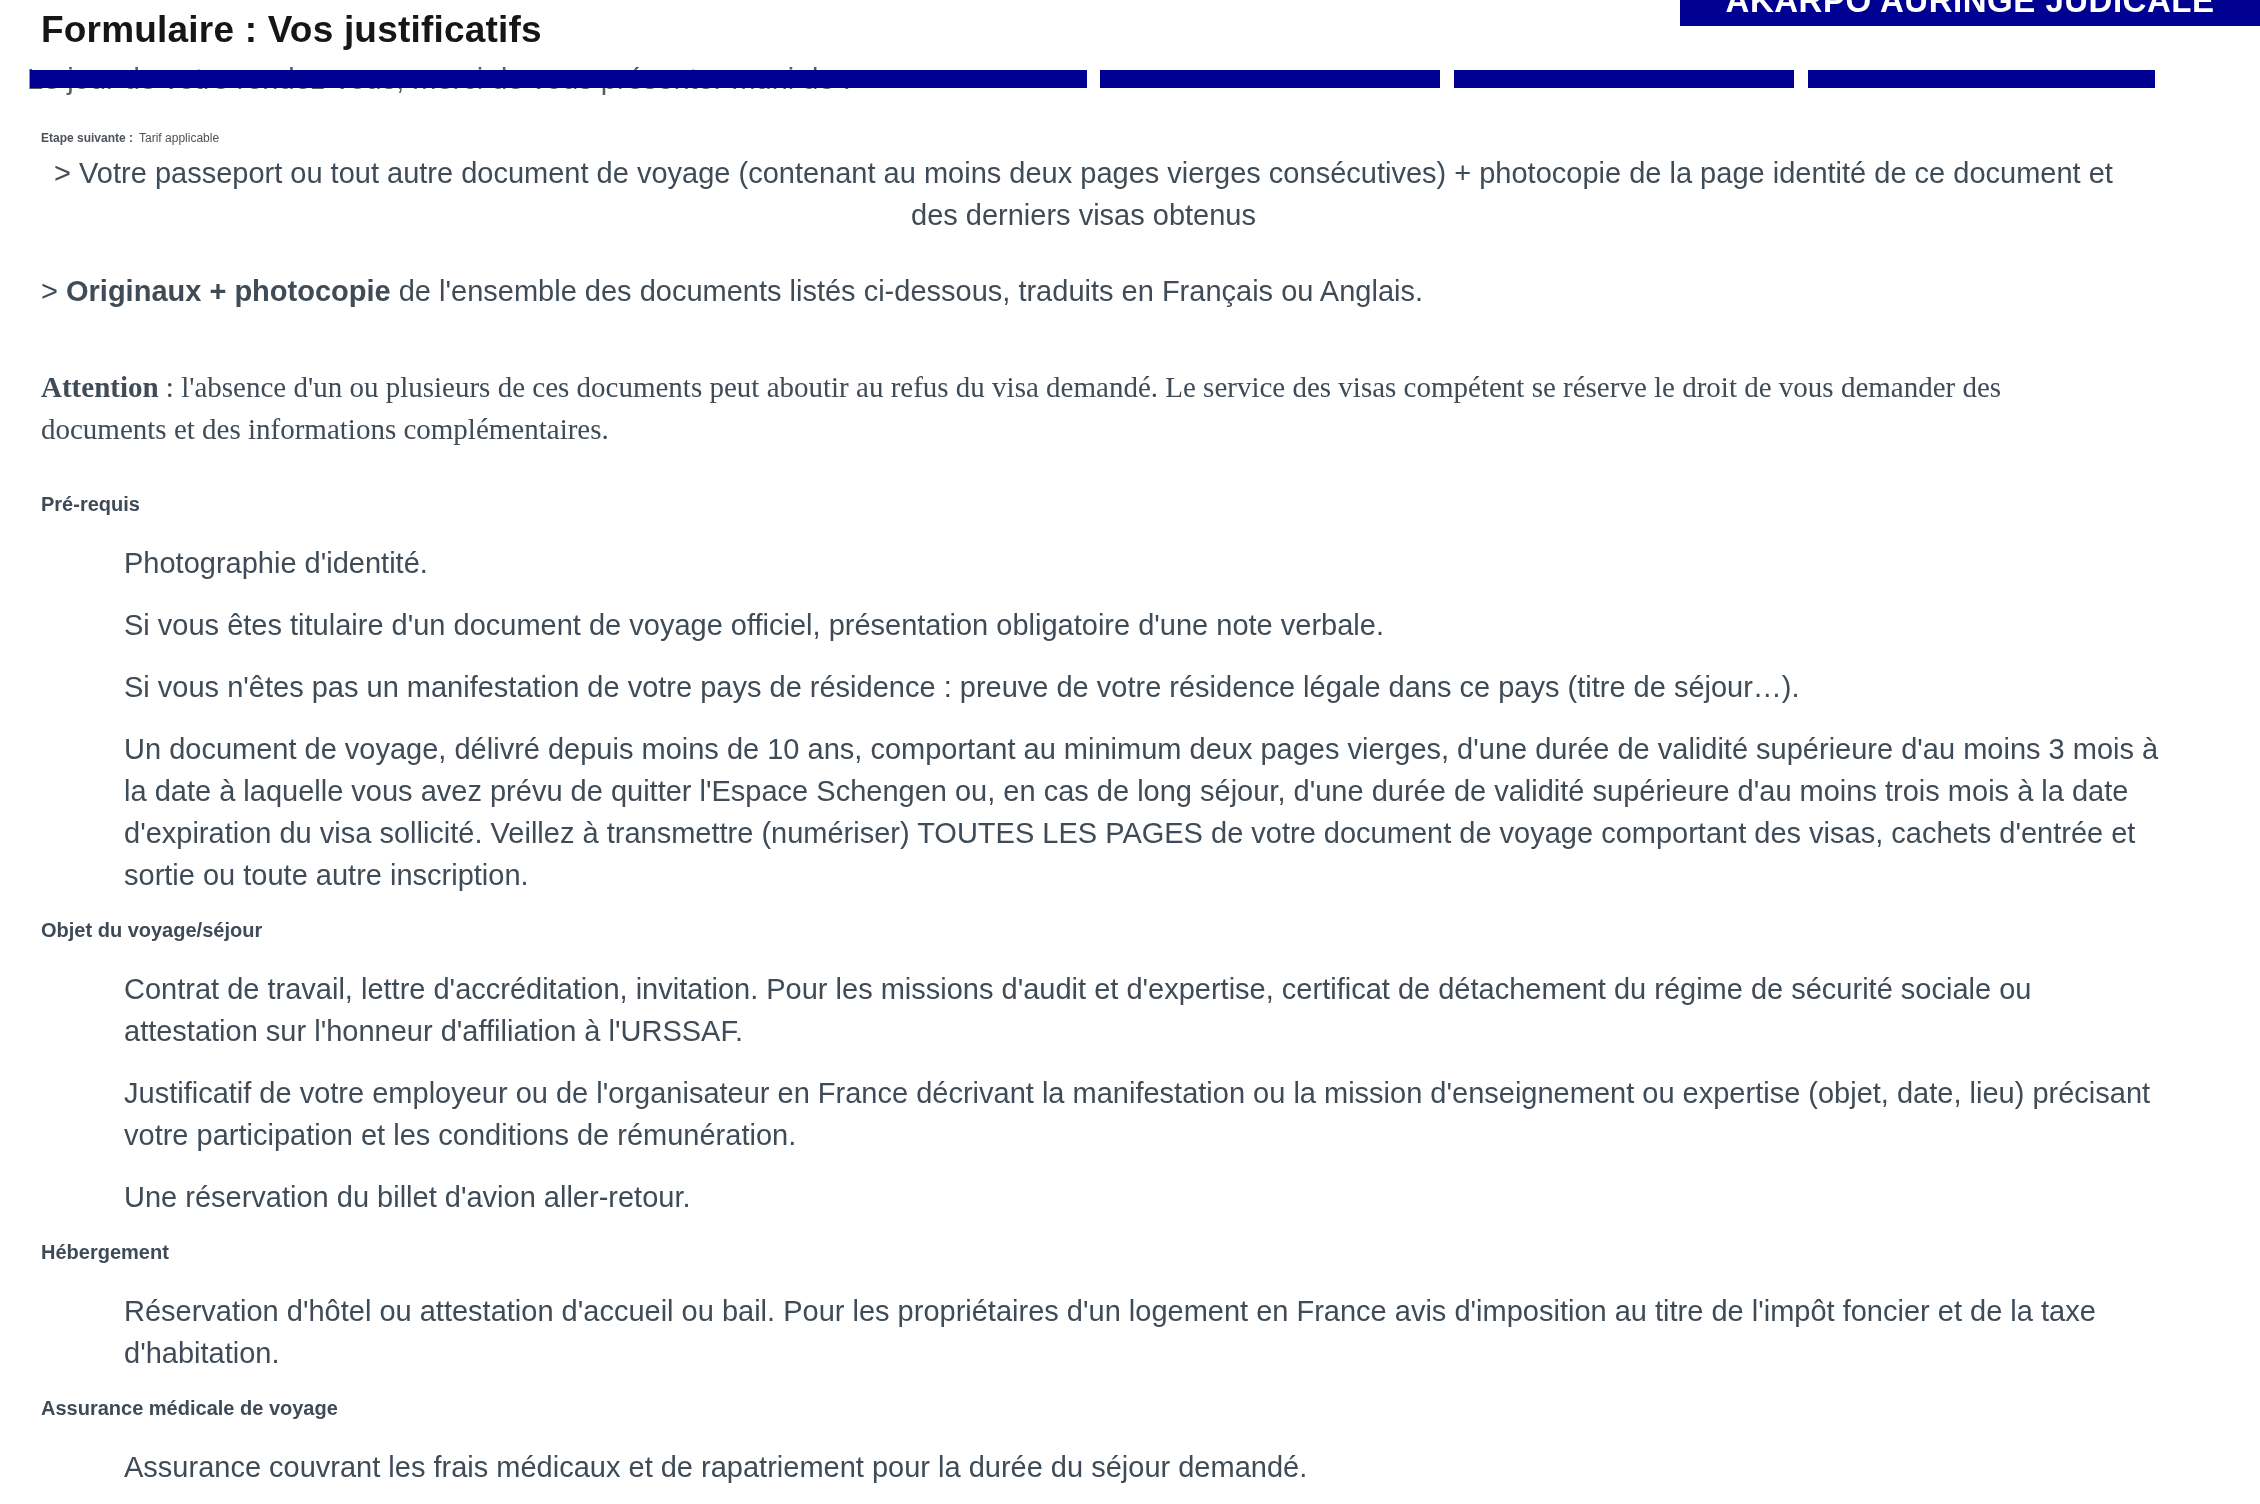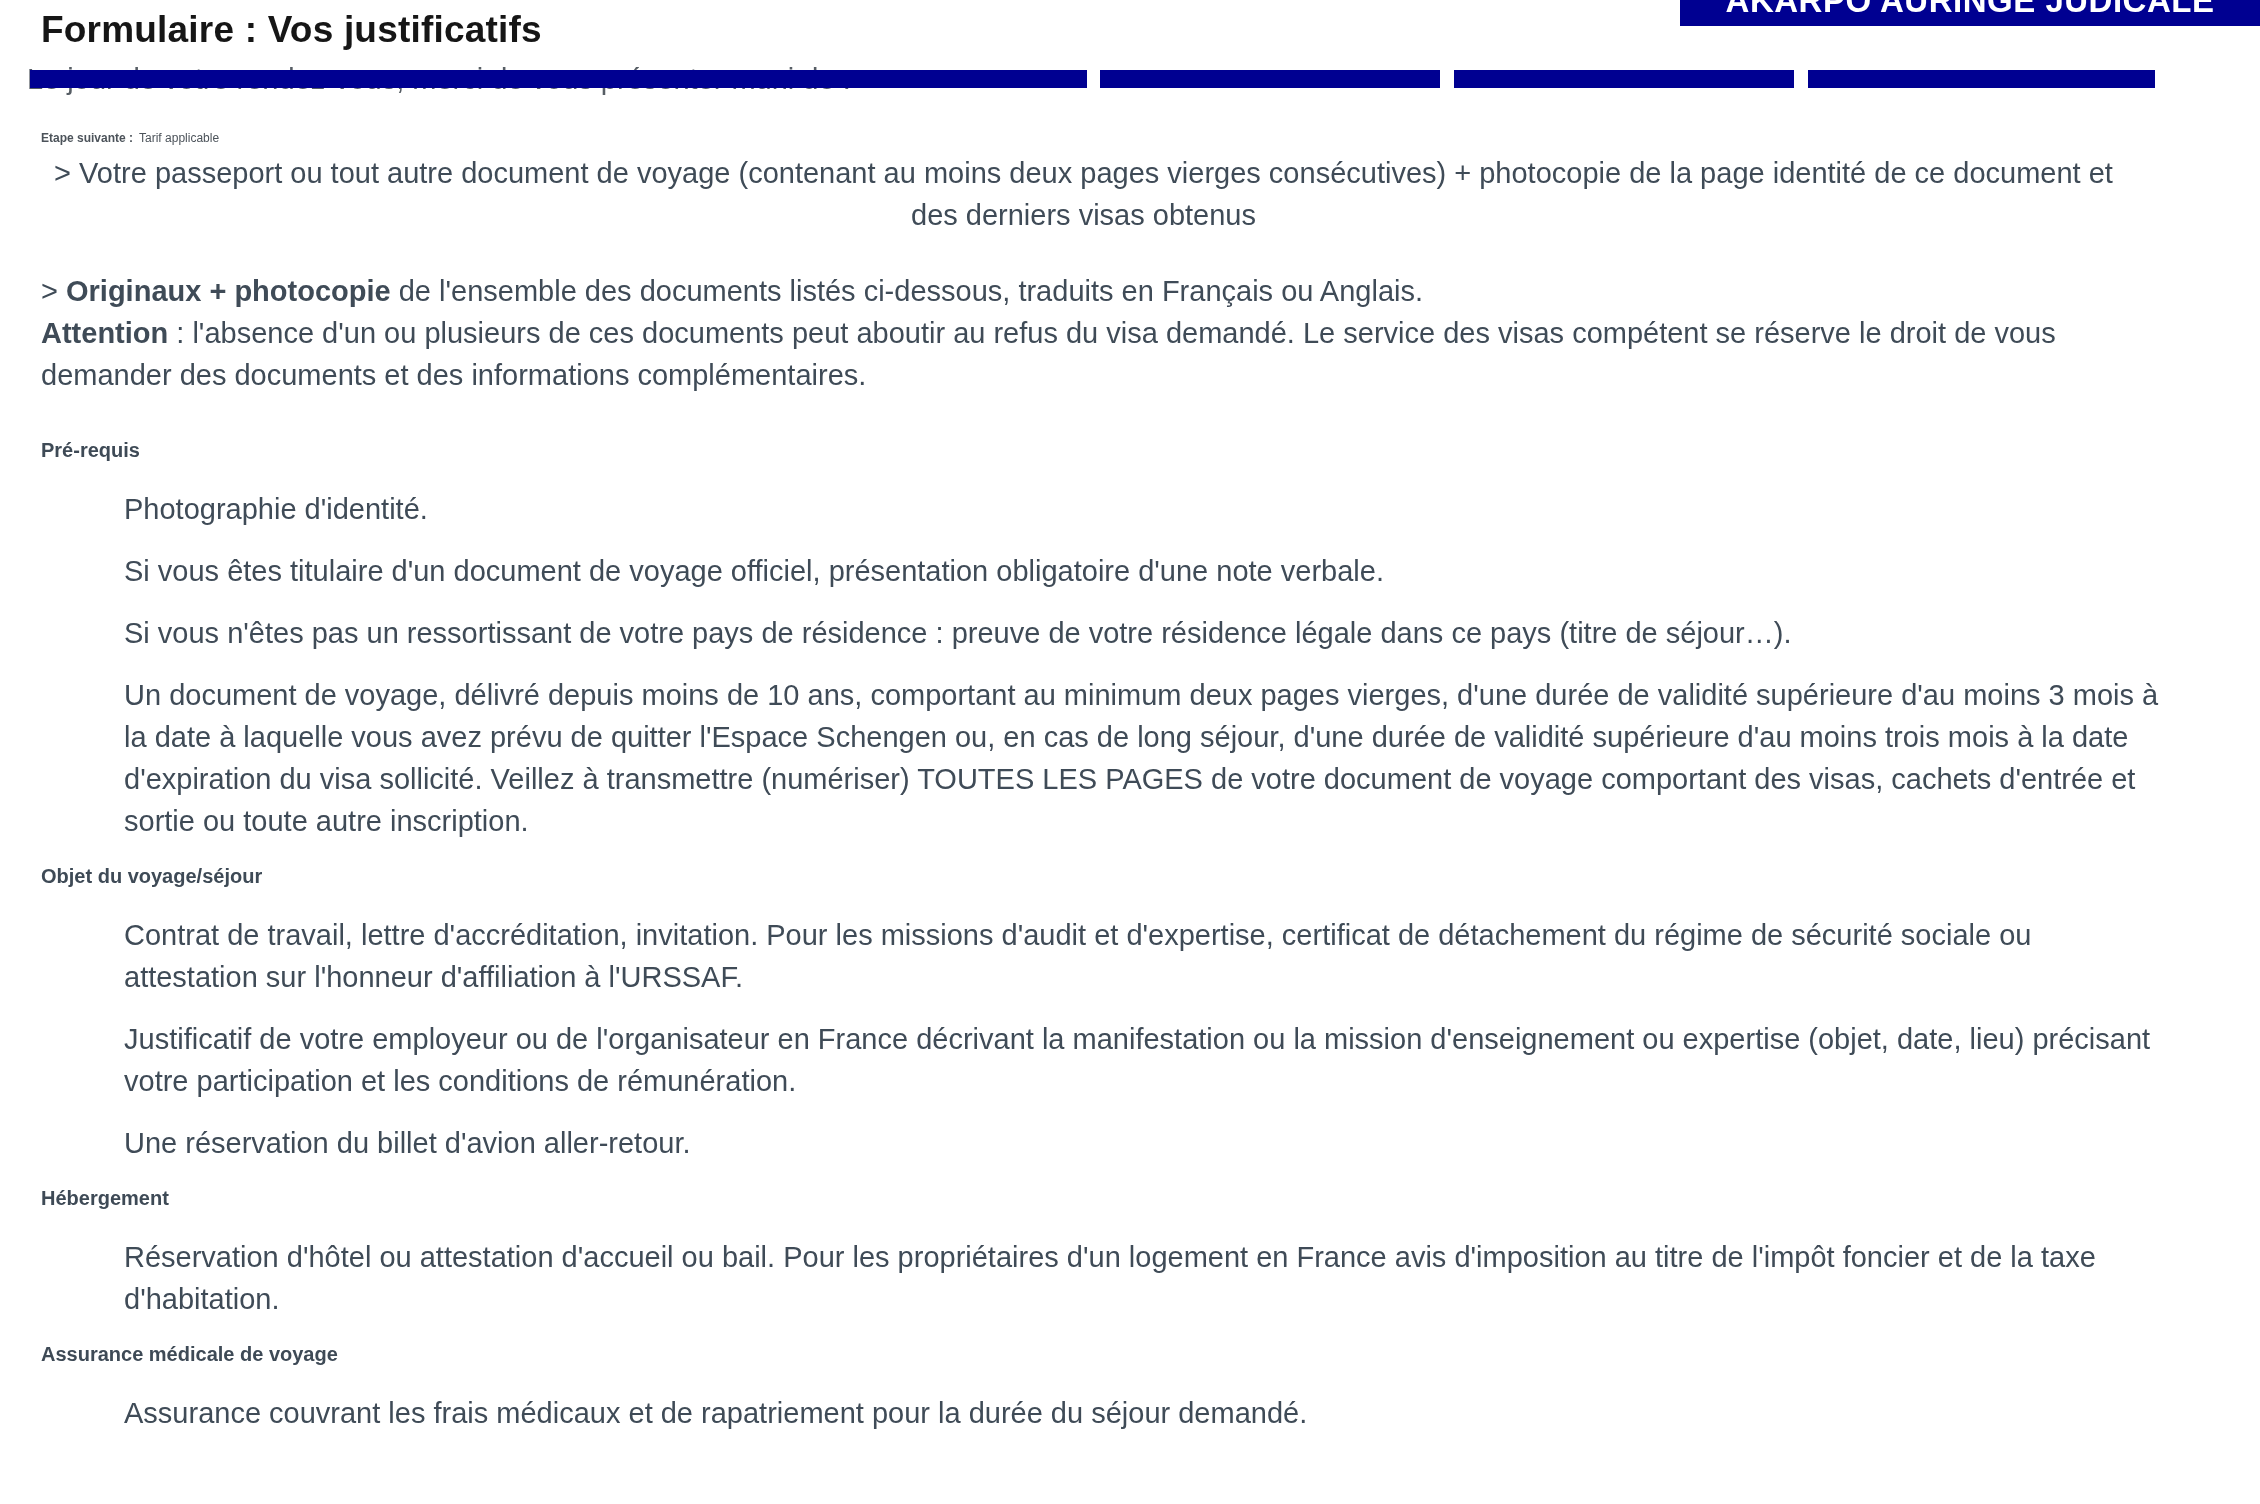--- a/index.html
+++ b/index.html
@@ -44,21 +44,21 @@
 
   .meta { margin-top: 74px; font-size: 12px; line-height: 24px; color: #4c535a; }
   .meta .b { font-weight: bold; margin-right: 6px; }
 
   p.body {
     margin: 0; font-size: 29px; line-height: 42px; color: var(--text, #3f4b57);
     max-width: 2085px;
   }
   p.intro1 { margin-top: 2px; text-align: center; }
   p.intro2 { margin-top: 34px; }
-  p.warning { max-width: 2030px; }
+  p.warning { margin-top: 54px; max-width: 2030px; font-family: Liberation Serif, serif; }
   p.body b { font-weight: bold; }
 
   h2 {
     margin: 36px 0 0 0; font-size: 20px; line-height: 36px;
     font-weight: bold; color: #3e4a56;
   }
   h2.tight { margin-top: 16px; }
 
   p.item {
     margin: 20px 0 0 83px; font-size: 29px; line-height: 42px;
@@ -91,21 +91,21 @@
 
   <p class="body intro1"><span>&gt; </span><span>Votre passeport ou tout autre document de voyage (contenant au moins deux pages vierges consécutives) + photocopie de la page identité de ce document et des derniers visas obtenus</span></p>
 
   <p class="body intro2"><span>&gt; </span><b>Originaux + photocopie</b><span> de l'ensemble des documents listés ci-dessous, traduits en Français ou Anglais.</span></p>
 
   <p class="body warning"><b>Attention</b><span> : l'absence d'un ou plusieurs de ces documents peut aboutir au refus du visa demandé. Le service des visas compétent se réserve le droit de vous demander des documents et des informations complémentaires.</span></p>
 
   <h2>Pré-requis</h2>
   <p class="item">Photographie d'identité.</p>
   <p class="item">Si vous êtes titulaire d'un document de voyage officiel, présentation obligatoire d'une note verbale.</p>
-  <p class="item">Si vous n'êtes pas un ressortissant de votre pays de résidence : preuve de votre résidence légale dans ce pays (titre de séjour…).</p>
+  <p class="item">Si vous n'êtes pas un manifestation de votre pays de résidence : preuve de votre résidence légale dans ce pays (titre de séjour…).</p>
   <p class="item">Un document de voyage, délivré depuis moins de 10 ans, comportant au minimum deux pages vierges, d'une durée de validité supérieure d'au moins 3 mois à la date à laquelle vous avez prévu de quitter l'Espace Schengen ou, en cas de long séjour, d'une durée de validité supérieure d'au moins trois mois à la date d'expiration du visa sollicité. Veillez à transmettre (numériser) TOUTES LES PAGES de votre document de voyage comportant des visas, cachets d'entrée et sortie ou toute autre inscription.</p>
 
   <h2 class="tight">Objet du voyage/séjour</h2>
   <p class="item">Contrat de travail, lettre d'accréditation, invitation. Pour les missions d'audit et d'expertise, certificat de détachement du régime de sécurité sociale ou attestation sur l'honneur d'affiliation à l'URSSAF.</p>
   <p class="item">Justificatif de votre employeur ou de l'organisateur en France décrivant la manifestation ou la mission d'enseignement ou expertise (objet, date, lieu) précisant votre participation et les conditions de rémunération.</p>
   <p class="item">Une réservation du billet d'avion aller-retour.</p>
 
   <h2 class="tight">Hébergement</h2>
   <p class="item">Réservation d'hôtel ou attestation d'accueil ou bail. Pour les propriétaires d'un logement en France avis d'imposition au titre de l'impôt foncier et de la taxe d'habitation.</p>
 

